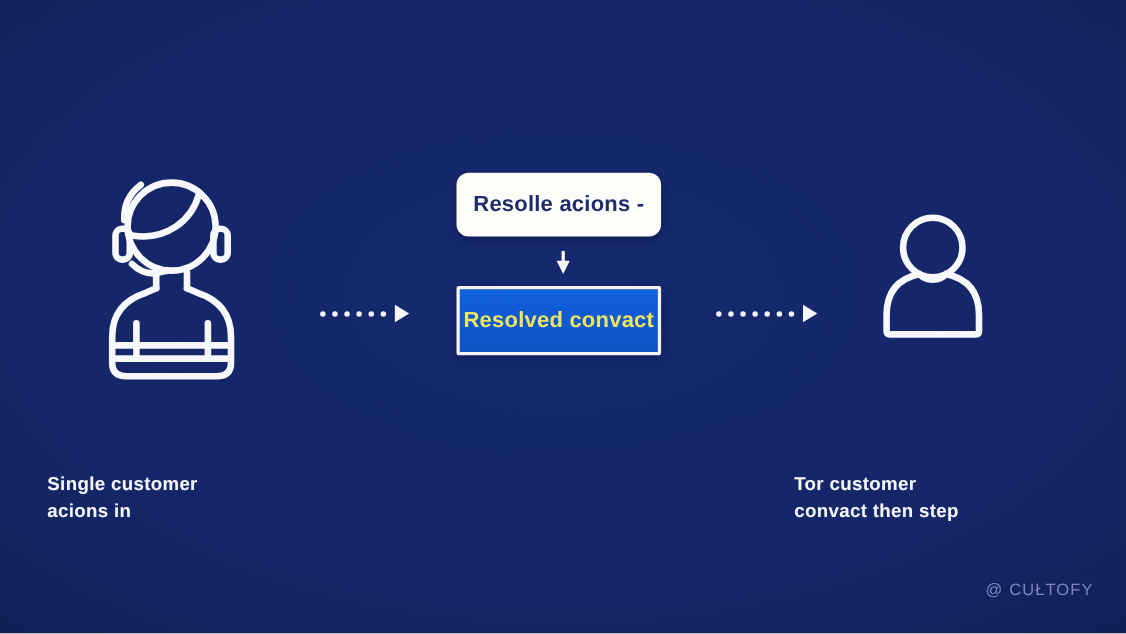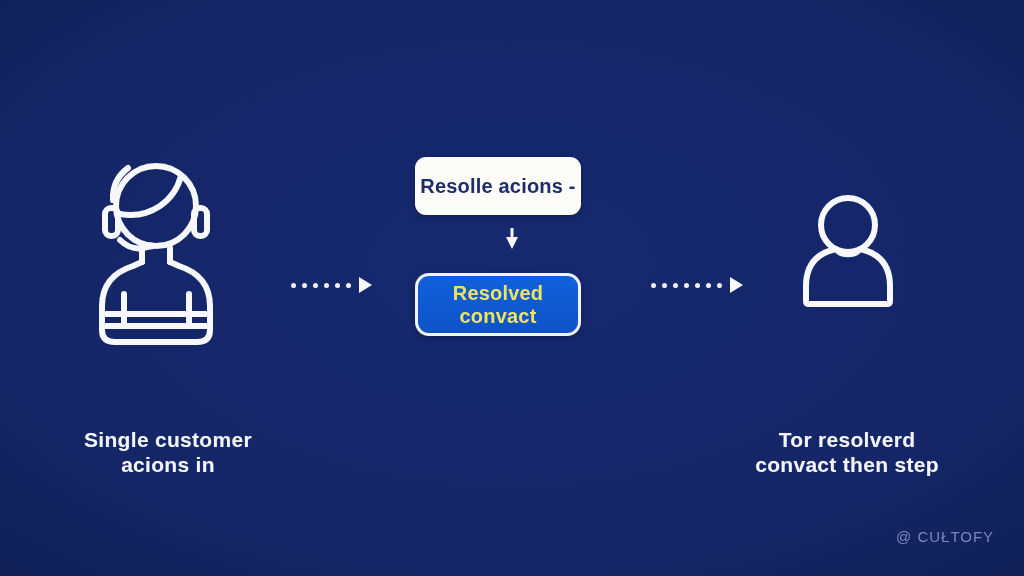--- a/index.html
+++ b/index.html
@@ -14,55 +14,55 @@
   
   .icon-wrap{ position:absolute; }
   .icon-wrap svg{ display:block; }
   .stroke{ fill:none; stroke:#f7f8fb; stroke-width:6; stroke-linecap:round; stroke-linejoin:round; }
 
   #left-icon{ left:98px; top:154px; width:120px; height:194px; }
   #right-icon{ left:798px; top:194px; width:100px; height:114px; }
 
   
   .caption{
-    position:absolute; text-align:center; color:#f4f5f8;
-    font-weight:700; font-size:21px; line-height:25px; letter-spacing:0.3px;
+    position:absolute; color:#f4f5f8;
+    font-weight:700; font-size:17px; line-height:25px; letter-spacing:0.3px;
     text-shadow:0 0 1px rgba(255,255,255,0.25);
   }
   #left-caption{ left:43px; top:427px; width:250px; }
   #right-caption{ left:722px; top:427px; width:250px; }
 
   
   .dotted-arrow{ position:absolute; display:flex; align-items:center; height:18px; }
   #arrow-left{ left:291px; top:276px; }
   #arrow-right{ left:651px; top:276px; }
   .dot{ width:5px; height:5px; border-radius:50%; background:#f2f4f8; margin-right:6px; }
   .arrow-head{
     width:0; height:0; margin-left:2px;
     border-left:13px solid #f7f8fb;
     border-top:8px solid transparent;
     border-bottom:8px solid transparent;
   }
 
   
   .box{
-    position:absolute; left:415px; width:166px;
+    position:absolute; left:415px; width:186px;
     display:flex; align-items:center; justify-content:center;
     text-align:center; font-weight:700; font-size:20px; letter-spacing:0.2px;
   }
   #top-box{
     top:157px; height:58px;
     background:#fcfcf9; border-radius:11px;
     color:#1e2c6b;
     box-shadow:0 2px 6px rgba(5,12,40,0.35);
   }
   #bottom-box{
-    top:273px; height:63px;
+    top:260px; height:63px;
     background:linear-gradient(180deg,#1160dc 0%, #0f53c6 100%);
-    border:3px solid #f2f3f6; border-radius:14px;
+    border:3px solid #f2f3f6; border-radius:2px;
     color:#ede460;
     box-shadow:0 2px 6px rgba(5,12,40,0.35);
   }
 
   #down-connector{ position:absolute; left:504px; top:228px; width:16px; height:22px; }
 
   
   .watermark{
     position:absolute; left:896px; top:528px; width:110px;
     color:#7d86bd; font-weight:400; font-size:15px; letter-spacing:1px;
@@ -143,19 +143,19 @@
   </div>
 
   <div class="icon-wrap" id="right-icon">
     <svg viewBox="0 0 100 114" width="100" height="114" aria-hidden="true">
       <circle class="stroke" cx="50" cy="31" r="27"></circle>
       <path class="stroke" d="M 8,107 L 8,92 C 8,66 24,58 38,55 C 43,62 57,62 62,55 C 76,58 92,66 92,92 L 92,107 Q 92,110 89,110 L 11,110 Q 8,110 8,107 Z"></path>
     </svg>
   </div>
 
   <div class="caption" id="right-caption">
-    <div>Tor resolverd</div>
+    <div>Tor customer</div>
     <div>convact then step</div>
   </div>
 
   <div class="watermark">@ CUŁTOFY</div>
 
 </div>
 
 </body></html>

